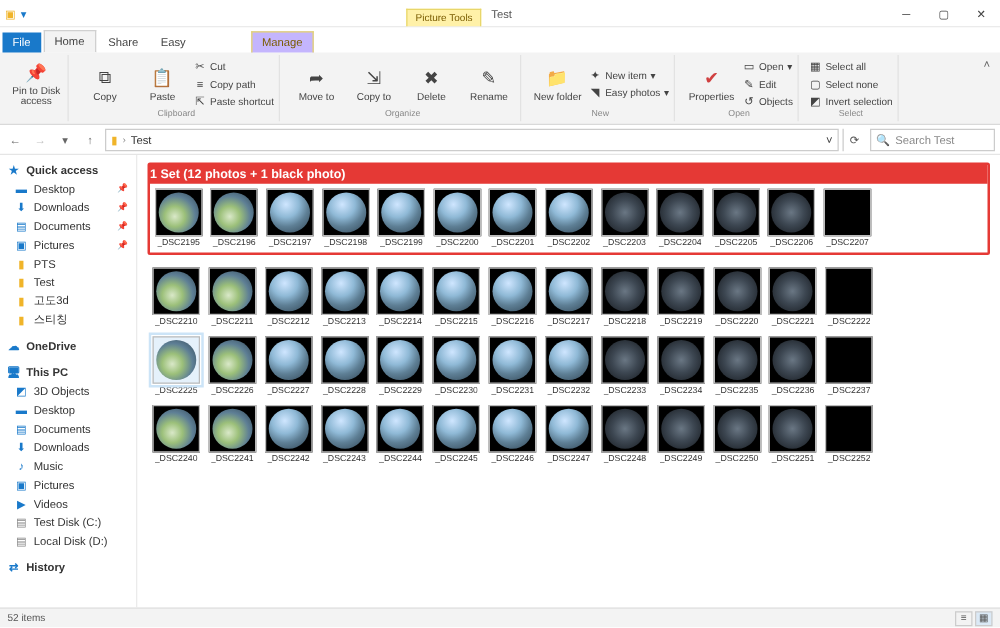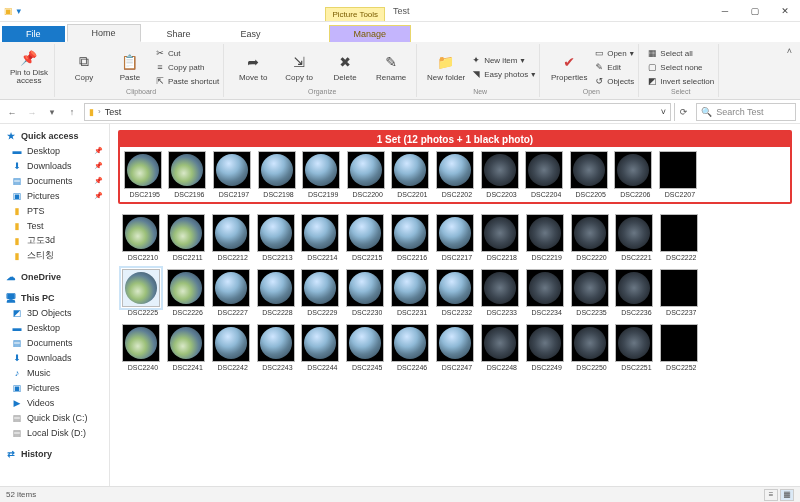--- a/index.html
+++ b/index.html
@@ -6,21 +6,21 @@
   body { width: 800px; height: 502px; background: #fff; overflow: hidden; font-size: 9px; color: #222; position: relative; }
 
   .titlebar { height: 22px; display: flex; align-items: stretch; background: #fff; border-bottom: 1px solid #e5e5e5; }
   .titlebar .left { display: flex; align-items: center; gap: 4px; padding: 0 4px; }
   .titlebar .tool-tab { background: #fff1a8; color: #7a5c00; padding: 2px 6px; font-size: 8px; border: 1px solid #e8d66b; border-bottom: none; align-self: flex-end; }
   .titlebar .title { flex: 1; display: flex; align-items: center; justify-content: center; font-size: 9px; color: #555; }
   .titlebar .wincontrols { display: flex; }
   .titlebar .wincontrols .btn { width: 30px; display: flex; align-items: center; justify-content: center; color: #444; }
 
   .tabstrip { height: 20px; display: flex; align-items: flex-end; gap: 2px; padding-left: 2px; background: #fff; }
-  .tabstrip .tab { padding: 3px 24px; font-size: 9px; color: #444; }
+  .tabstrip .tab { padding: 3px 8px; font-size: 9px; color: #444; }
   .tabstrip .tab.file { background: #1979ca; color: #fff; }
   .tabstrip .tab.active { border: 1px solid #d0d0d0; border-bottom: 1px solid #f3f3f3; background: #f3f3f3; }
   .tabstrip .tab.ctx { background: #c4b5fd; color: #7a5c00; border: 1px solid #e8d66b; border-bottom: none; }
 
   .ribbon { height: 58px; background: #f3f3f3; border-bottom: 1px solid #d9d9d9; display: flex; align-items: stretch; padding: 2px 4px; gap: 4px; }
   .ribbon .group { display: flex; flex-direction: column; align-items: center; justify-content: space-between; padding: 2px 4px; border-right: 1px solid #e2e2e2; }
   .ribbon .group:last-child { border-right: none; }
   .ribbon .row { display: flex; align-items: center; gap: 4px; flex: 1; }
   .ribbon .col { display: flex; flex-direction: column; gap: 1px; font-size: 8px; color: #444; }
   .ribbon .bigbtn { display: flex; flex-direction: column; align-items: center; justify-content: center; width: 42px; font-size: 8px; color: #444; gap: 2px; }
@@ -41,21 +41,21 @@
   .body { display: flex; position: absolute; top: 124px; bottom: 16px; left: 0; right: 0; }
   .sidebar { width: 110px; background: #fff; border-right: 1px solid #e5e5e5; overflow-y: auto; padding: 4px 0; }
   .sidebar .item { display: flex; align-items: center; gap: 5px; padding: 2px 6px 2px 12px; font-size: 9px; color: #333; height: 15px; }
   .sidebar .item.header { font-weight: 600; padding-left: 6px; }
   .sidebar .item .pin { margin-left: auto; color: #888; font-size: 7px; }
   .sidebar .item .ico { width: 10px; display: inline-flex; justify-content: center; }
   .sidebar .spacer { height: 6px; }
 
   .content { flex: 1; overflow: auto; padding: 6px 8px; position: relative; background: #fff; }
   .annot { border: 2px solid #e53935; border-radius: 2px; padding: 0; margin-bottom: 6px; }
-  .annot-title { background: #e53935; color: #fff; text-align: center; font-size: 10px; font-weight: 600; padding: 2px 0; }
+  .annot-title { background: #e53935; color: #fff; text-align: left; font-size: 10px; font-weight: 600; padding: 2px 0; }
   .grid { display: grid; grid-template-columns: repeat(15, 1fr); gap: 3px 3px; padding: 4px 2px; }
   .thumb { display: flex; flex-direction: column; align-items: center; gap: 2px; }
   .thumb .img { width: 38px; height: 38px; background: #000; border: 1px solid #bbb; position: relative; overflow: hidden; }
   .thumb .img.fisheye::before { content: ""; position: absolute; inset: 2px; border-radius: 50%; background: radial-gradient(circle at 40% 30%, #cfe6ff 0%, #8fb9d6 35%, #5e7f95 60%, #2f4352 100%); }
   .thumb .img.fisheye.green::before { background: radial-gradient(circle at 40% 60%, #d9e8c8 0%, #9cc07a 30%, #5e7f95 60%, #2f4352 100%); }
   .thumb .img.fisheye.dark::before { background: radial-gradient(circle at 50% 50%, #6a7784 0%, #3d4752 45%, #15191e 100%); }
   .thumb .img.black { background: #000; }
   .thumb .label { font-size: 7px; color: #333; white-space: nowrap; overflow: hidden; text-overflow: ellipsis; max-width: 44px; }
   .thumb.selected .img { outline: 2px solid #cce4f7; outline-offset: 1px; background-color: #e5f1fb; }
 
@@ -317,21 +317,21 @@
     <div class="item">
         <span class="ico" style="color:#1979ca">▣</span>
         <span>Pictures</span>
       </div>
     <div class="item">
         <span class="ico" style="color:#1979ca">▶</span>
         <span>Videos</span>
       </div>
     <div class="item">
         <span class="ico" style="color:#888">▤</span>
-        <span>Quick Disk (C:)</span>
+        <span>Test Disk (C:)</span>
       </div>
     <div class="item">
         <span class="ico" style="color:#888">▤</span>
         <span>Local Disk (D:)</span>
       </div>
     <div class="spacer"></div>
     <div class="item header">
         <span class="ico" style="color:#1979ca">⇄</span>
         <span>History</span>
       </div>

